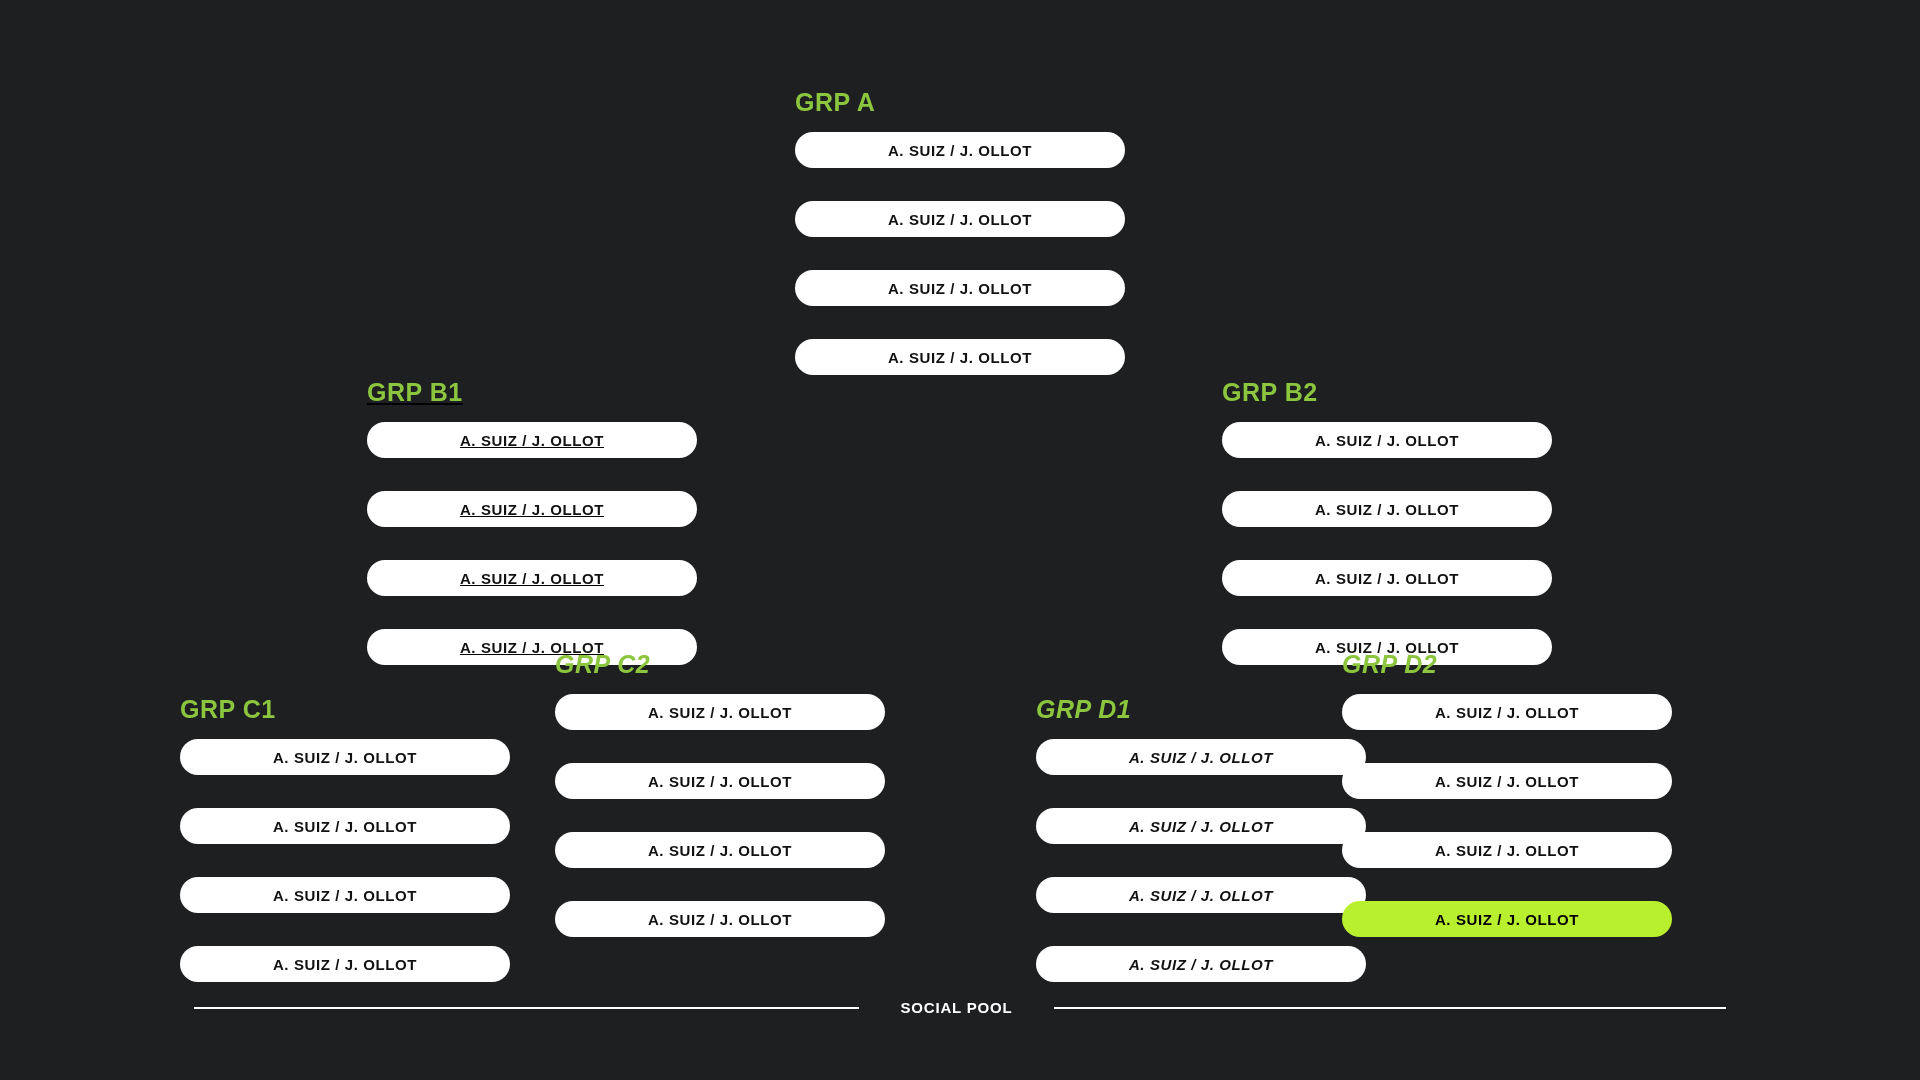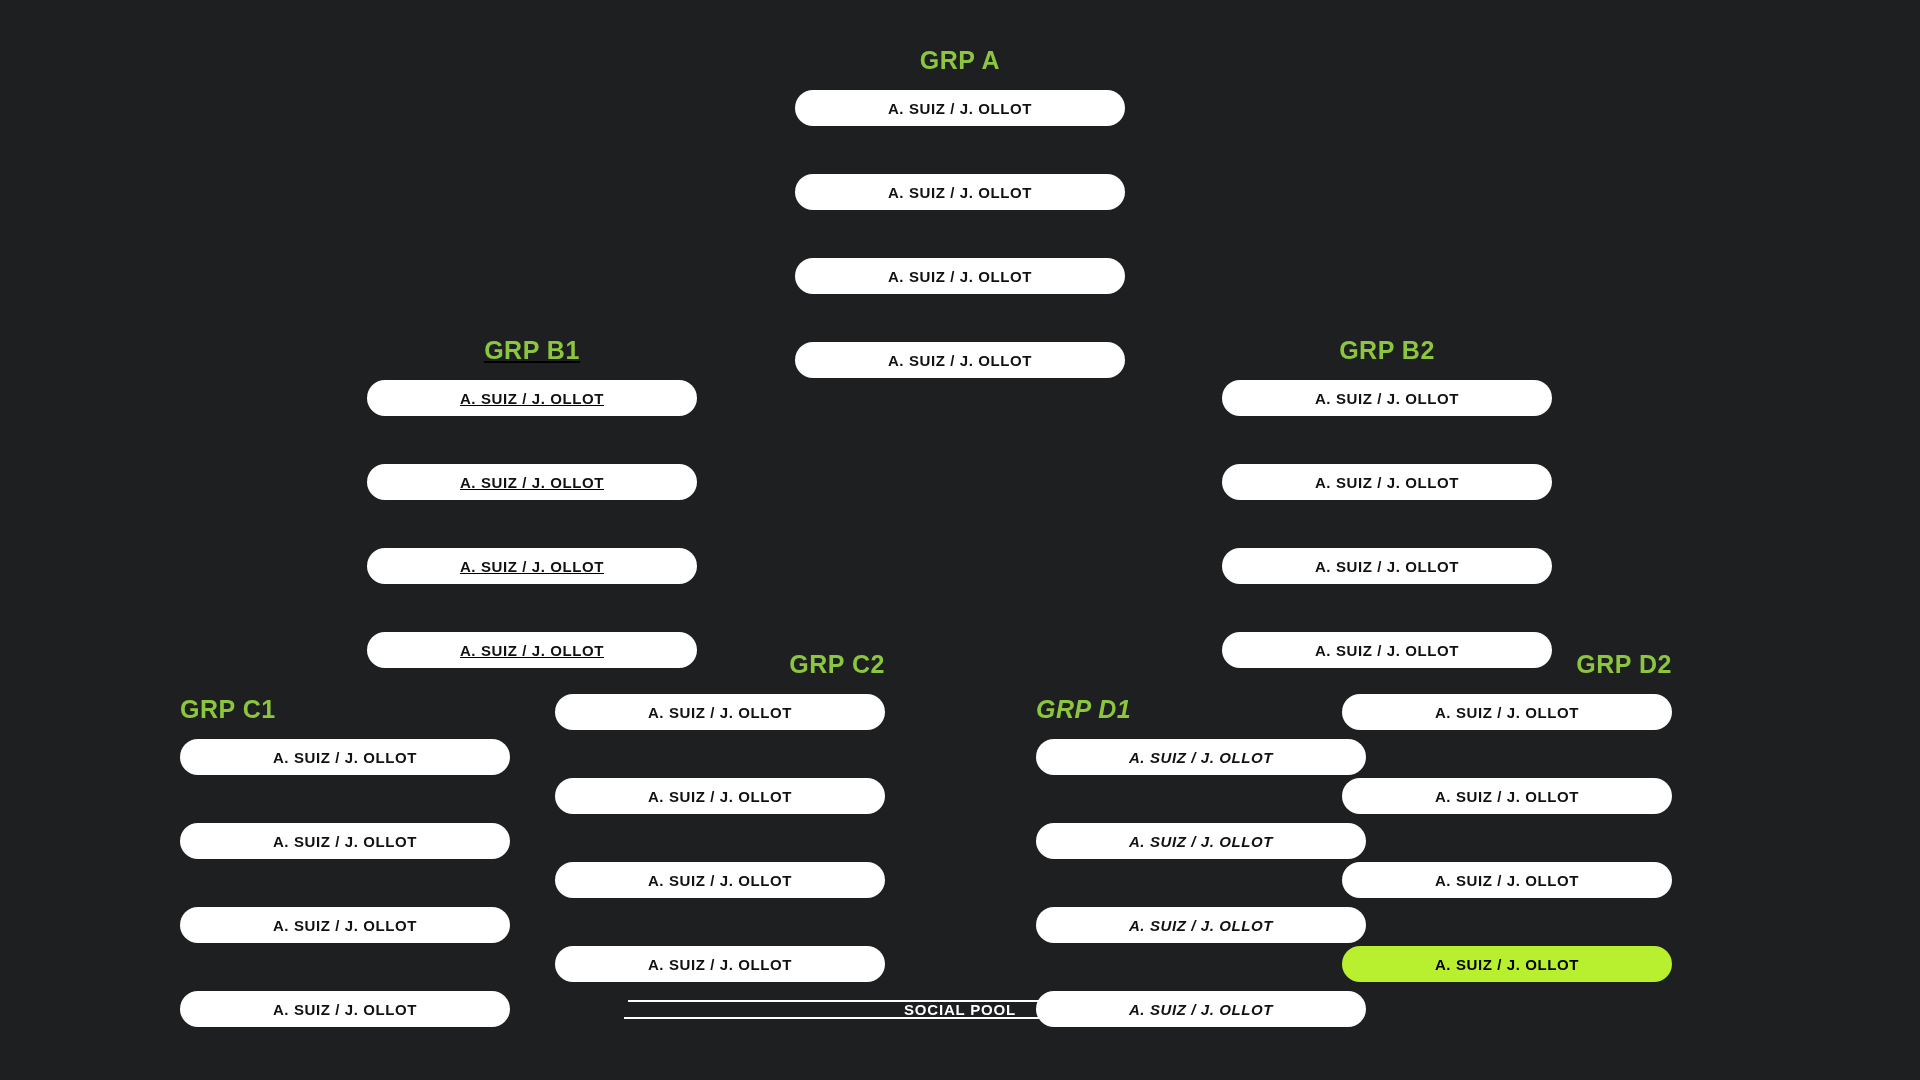--- a/index.html
+++ b/index.html
@@ -29,29 +29,29 @@
 
   .group-title {
     color: #8cc63f;
     font-size: 25px;
     font-weight: bold;
     letter-spacing: 0.5px;
     line-height: 1;
     margin-bottom: 17px;
     white-space: nowrap;
   }
-  .group-title.center  { text-align: center; }
+  .group-title.center  { text-align: left; margin-top: 42px; }
   .group-title.left    { text-align: left; margin-top: 45px; }
-  .group-title.right   { text-align: right; }
+  .group-title.right   { text-align: left; font-style: italic; }
 
   
   .pill-list {
     display: flex;
     flex-direction: column;
-    gap: 48px;
+    gap: 33px;
   }
 
   .pill {
     height: 36px;
     border-radius: 999px;
     background: #ffffff;
     color: #111111;
     font-size: 15px;
     font-weight: bold;
     letter-spacing: 0.6px;
@@ -81,21 +81,20 @@
   
   #footer {
     position: absolute;
     left: 0;
     top: 1000px;
     width: 1920px;
     display: flex;
     align-items: center;
     justify-content: center;
     gap: 0;
-    flex-direction: column;
   }
   .footer-rule {
     height: 2px;
     background: #ffffff;
   }
   #footer-rule-left  { width: 665px; }
   #footer-rule-right { width: 672px; }
   #footer-label {
     color: #ffffff;
     font-size: 15px;

